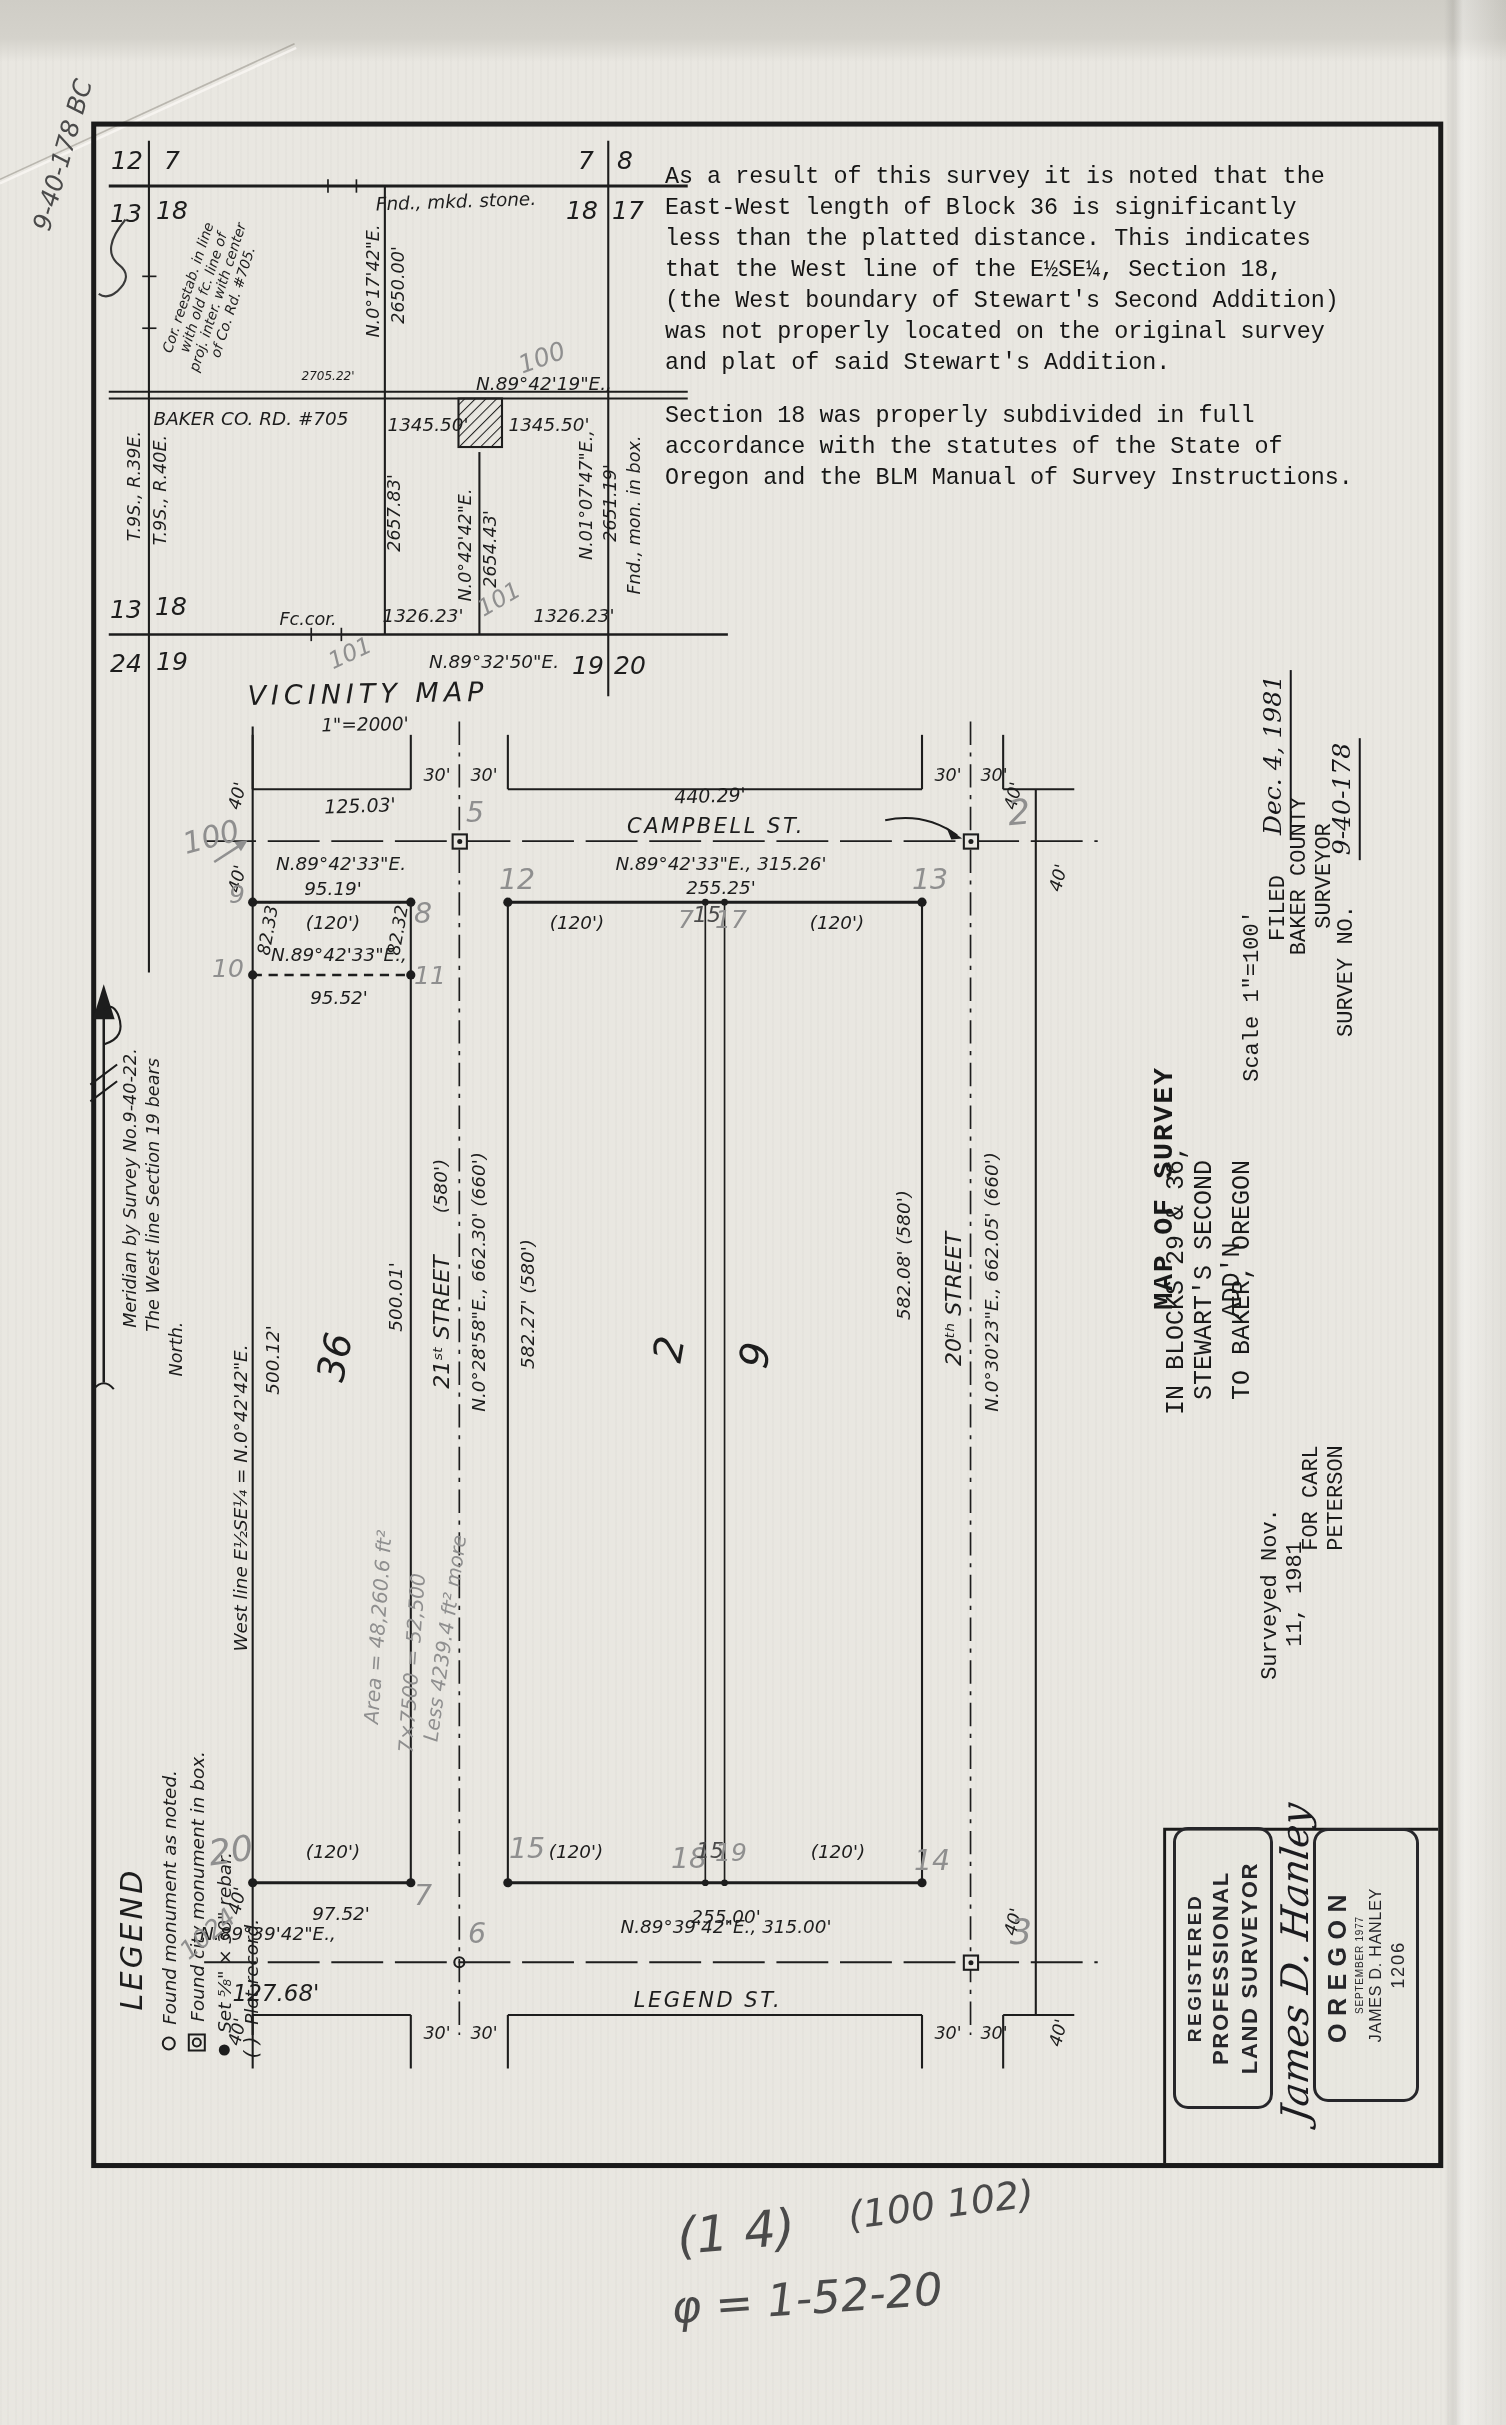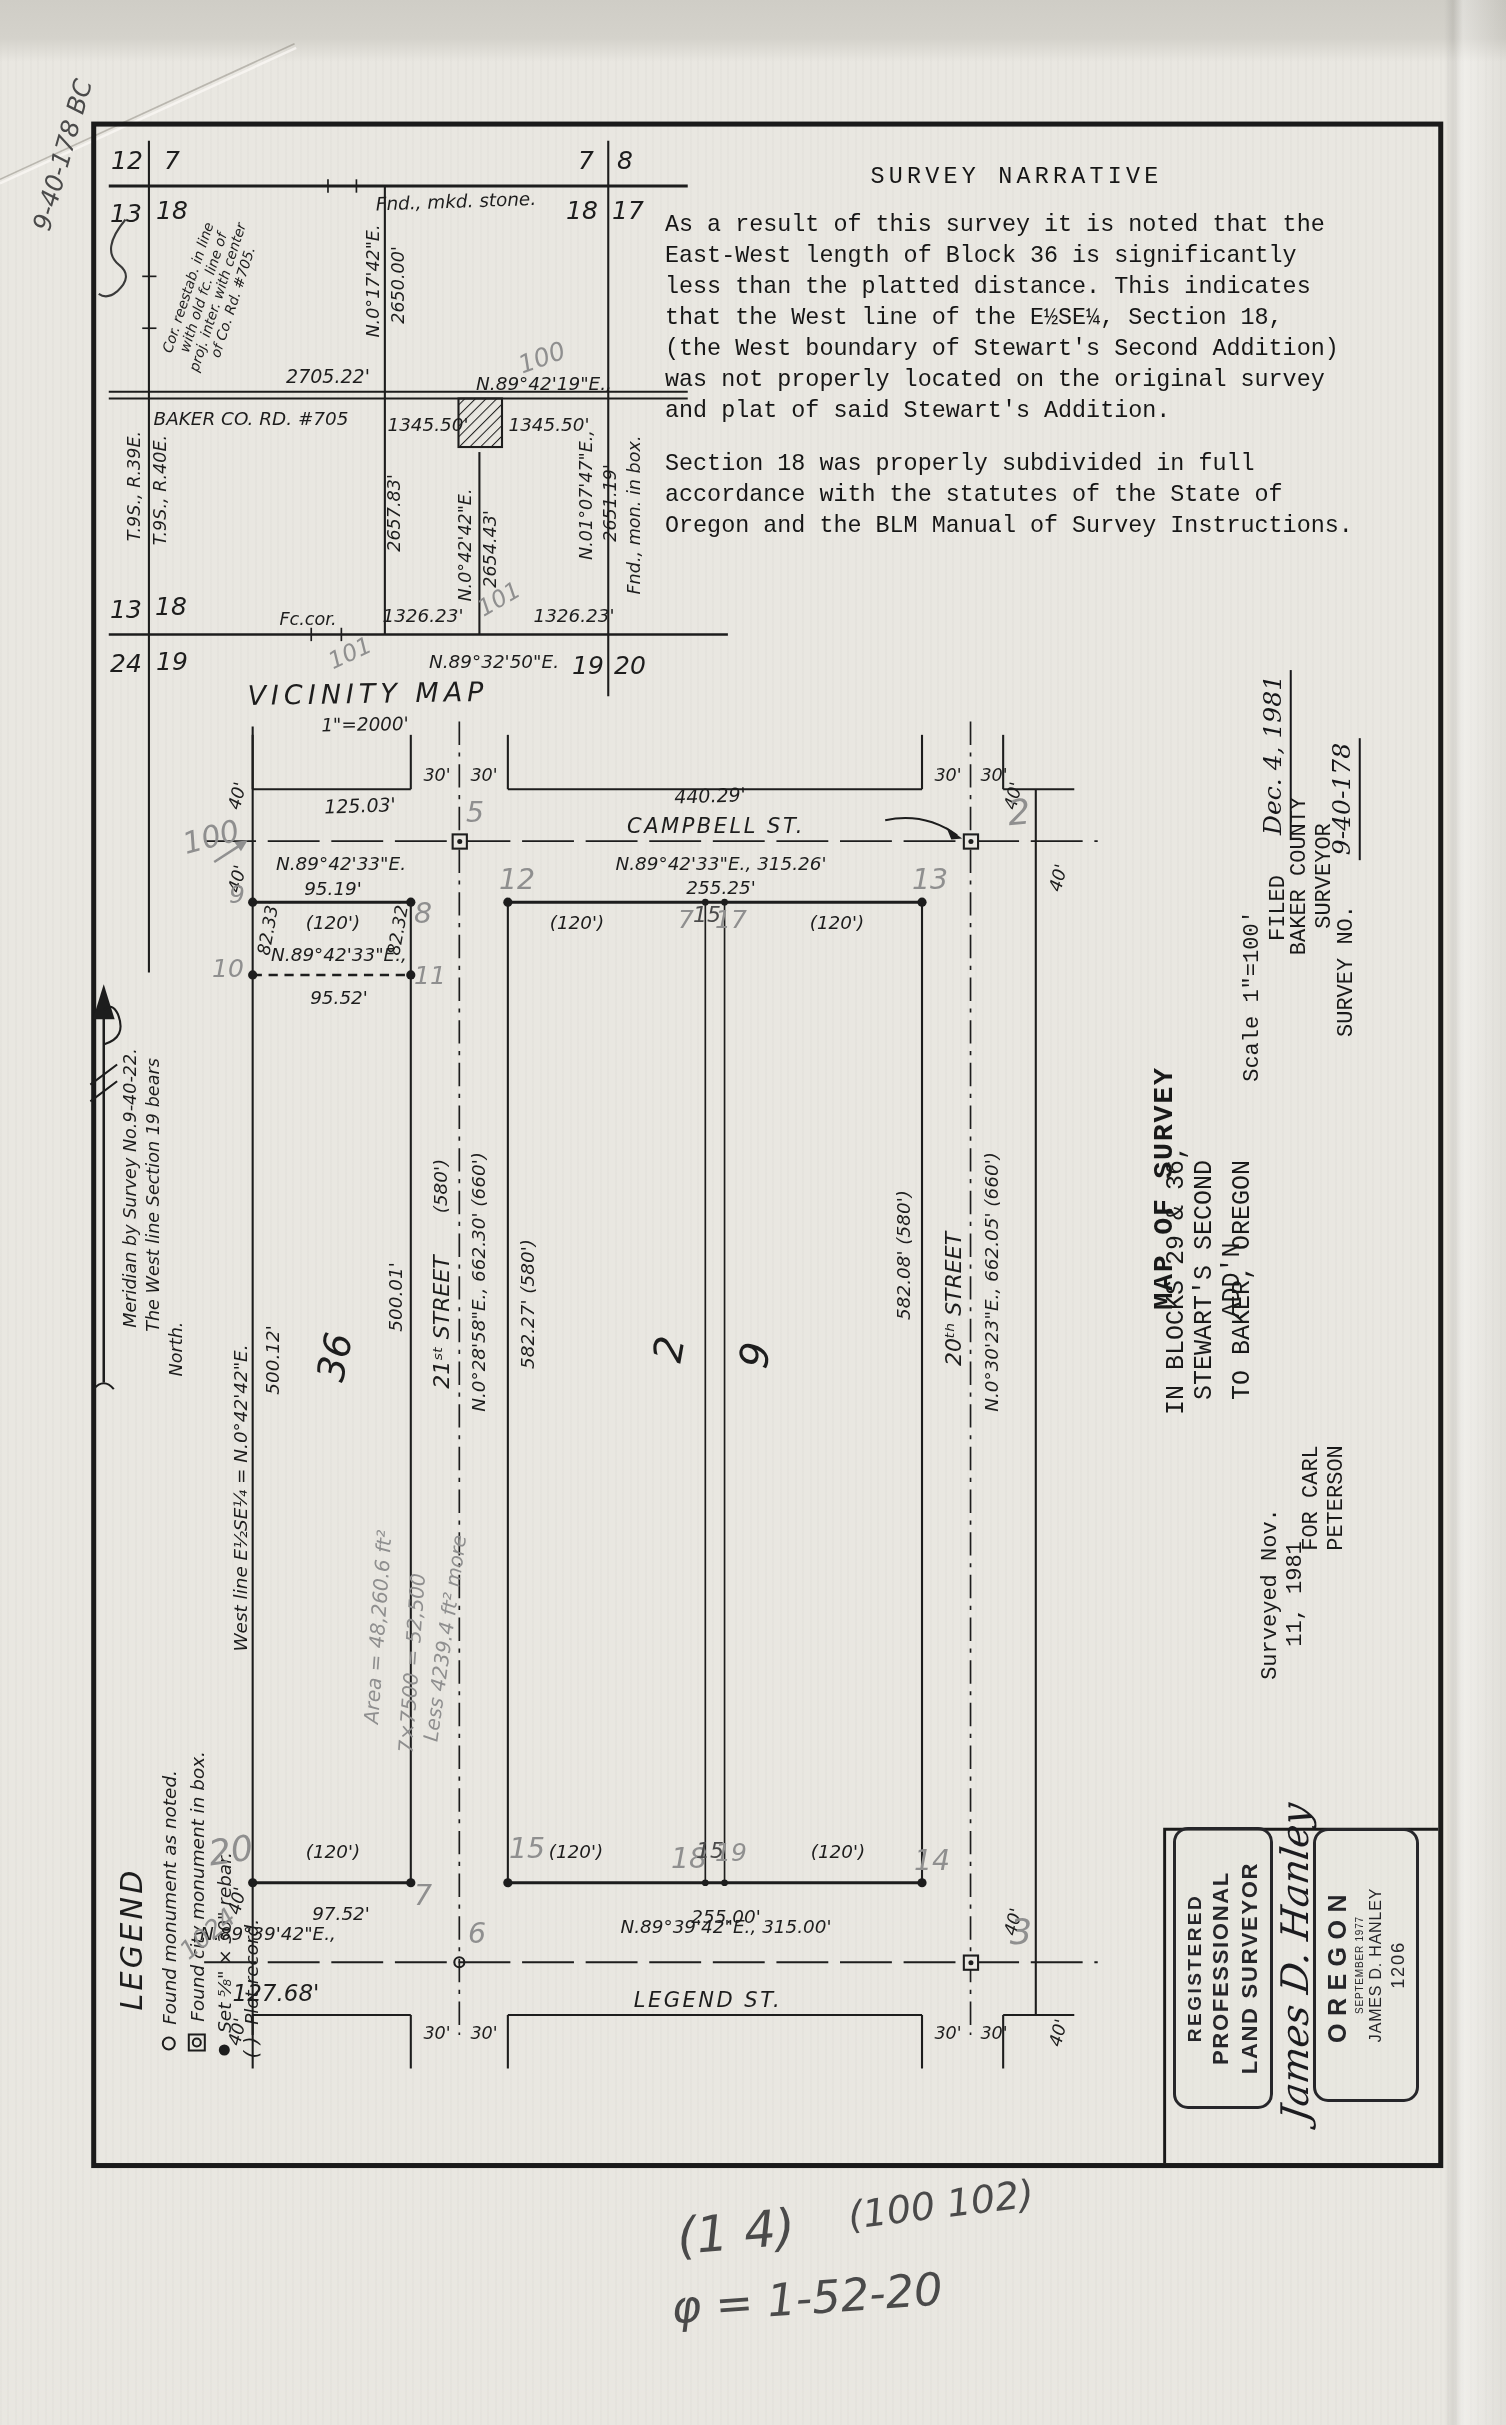--- a/index.html
+++ b/index.html
@@ -164,21 +164,20 @@
       <path d="M1058 980 Q1105 970 1144 998" fill="none" stroke="#1d1d1d" stroke-width="2.3"></path>
       <polygon points="1150,1002 1131,988 1137,1003" fill="#1d1d1d"></polygon>
       <path d="M256 1030 L290 1008" fill="none" stroke="#909090" stroke-width="3"></path>
       <polygon points="296,1004 280,1006 288,1017" fill="#909090"></polygon>
     </g>
 
     <path d="M150 262 q-30 36 -8 54 q18 14 -2 32 q-12 10 -22 3" fill="none" stroke="#3a3a3a" stroke-width="2.5"></path>
   </svg>
 
   <div class="narrative">
-    <h1>SURVEY NARRATIVE</h1>
     <p>As a result of this survey it is noted that the
 East-West length of Block 36 is significantly
 less than the platted distance. This indicates
 that the West line of the E½SE¼, Section 18,
 (the West boundary of Stewart's Second Addition)
 was not properly located on the original survey
 and plat of said Stewart's Addition.</p>
     <p>Section 18 was properly subdivided in full
 accordance with the statutes of the State of
 Oregon and the BLM Manual of Survey Instructions.</p>
@@ -232,21 +231,21 @@
       <div class="lbl h" style="left: 172px; top: 662px; font-size: 25px; transform: translate(-50%, -50%) rotate(0deg);">19</div>
       <div class="lbl h" style="left: 588px; top: 666px; font-size: 25px; transform: translate(-50%, -50%) rotate(0deg);">19</div>
       <div class="lbl h" style="left: 630px; top: 666px; font-size: 25px; transform: translate(-50%, -50%) rotate(0deg);">20</div>
       <div class="lbl h" style="left: 456px; top: 202px; font-size: 18.4px; transform: translate(-50%, -50%) rotate(-2deg);">Fnd., mkd. stone.</div>
       <div class="lbl h" style="left: 211px; top: 295px; font-size: 14px; transform: translate(-50%, -50%) rotate(-72deg);">Cor. reestab. in line
 with old fc. line of
 proj. inter. with center
 of Co. Rd. #705.</div>
       <div class="lbl h" style="left: 374px; top: 281px; font-size: 17.6px; transform: translate(-50%, -50%) rotate(-90deg);">N.0°17'42"E.</div>
       <div class="lbl h" style="left: 399px; top: 285px; font-size: 17.6px; transform: translate(-50%, -50%) rotate(-90deg);">2650.00'</div>
-      <div class="lbl h" style="left: 328px; top: 377px; font-size: 19px; transform: translate(-50%, -50%) rotate(0deg);">2705.22'</div>
+      <div class="lbl h" style="left: 328px; top: 377px; font-size: 12px; transform: translate(-50%, -50%) rotate(0deg);">2705.22'</div>
       <div class="lbl h" style="left: 544px; top: 384px; font-size: 18.4px; transform: translate(-50%, -50%) rotate(0deg);">N.89°42'19"E.,</div>
       <div class="lbl h" style="left: 251px; top: 419px; font-size: 18.4px; transform: translate(-50%, -50%) rotate(0deg);">BAKER CO. RD. #705</div>
       <div class="lbl h" style="left: 428px; top: 425px; font-size: 18.4px; transform: translate(-50%, -50%) rotate(0deg);">1345.50'</div>
       <div class="lbl h" style="left: 549px; top: 425px; font-size: 18.4px; transform: translate(-50%, -50%) rotate(0deg);">1345.50'</div>
       <div class="lbl h" style="left: 395px; top: 513px; font-size: 17.6px; transform: translate(-50%, -50%) rotate(-90deg);">2657.83'</div>
       <div class="lbl h" style="left: 466px; top: 545px; font-size: 17.6px; transform: translate(-50%, -50%) rotate(-90deg);">N.0°42'42"E.</div>
       <div class="lbl h" style="left: 491px; top: 549px; font-size: 17.6px; transform: translate(-50%, -50%) rotate(-90deg);">2654.43'</div>
       <div class="lbl h" style="left: 587px; top: 495px; font-size: 17.6px; transform: translate(-50%, -50%) rotate(-90deg);">N.01°07'47"E.,</div>
       <div class="lbl h" style="left: 611px; top: 503px; font-size: 17.6px; transform: translate(-50%, -50%) rotate(-90deg);">2651.19'</div>
       <div class="lbl h" style="left: 635px; top: 515px; font-size: 17.6px; transform: translate(-50%, -50%) rotate(-90deg);">Fnd., mon. in box.</div>

